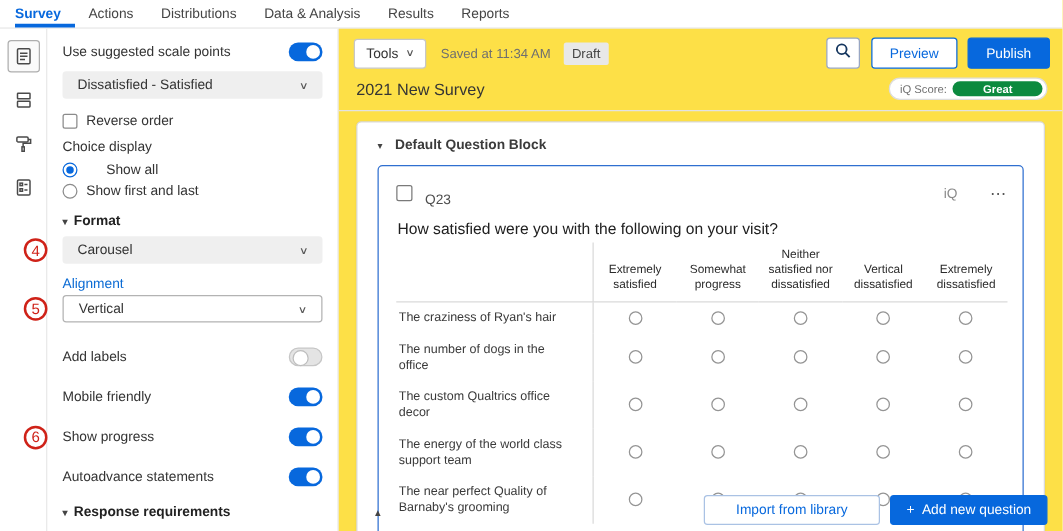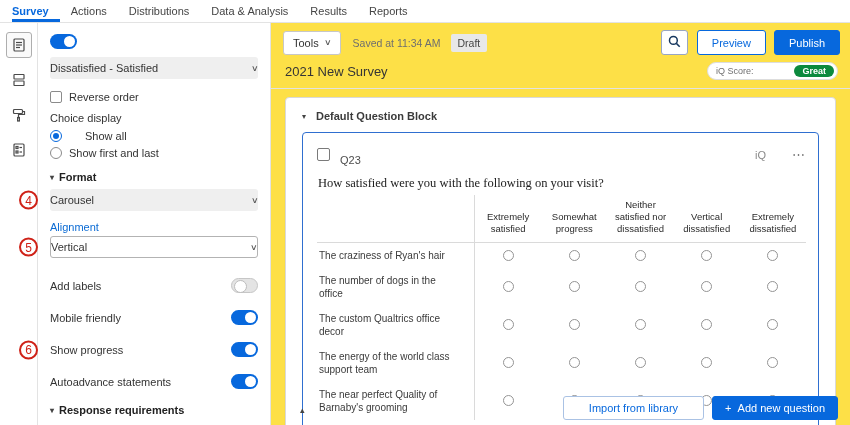--- a/index.html
+++ b/index.html
@@ -45,21 +45,21 @@
   .r-carousel  { margin-top:6px; position:relative; }
   .r-alignment { margin-top:10px; color:#0b6bd4; }
   .r-vertical  { margin-top:3px; position:relative; }
   .r-addlabels { margin-top:20px; }
   .r-mobile    { margin-top:17px; }
   .r-progress  { margin-top:17px; }
   .r-auto      { margin-top:17px; }
   .r-resp      { margin-top:15px; }
 
   .select { height:22px; background:#efefef; border-radius:3px; display:flex; align-items:center;
-            justify-content:space-between; padding:0 0; color:#333; font-size:11px; }
+            justify-content:space-between; padding:0 12px; color:#333; font-size:11px; }
   .select.bordered { background:#fff; border:1px solid #b3b3b3; }
   .chev { font-size:8px; color:#555; transform:scaleX(1.3); }
 
   .toggle { width:27px; height:15px; border-radius:8px; background:#0768dd; position:relative; flex:0 0 27px; }
   .toggle::after { content:""; position:absolute; width:11px; height:11px; border-radius:50%;
                    background:#fff; top:2px; right:2px; }
   .toggle.off { background:#e4e4e4; border:1px solid #c6c6c6; }
   .toggle.off::after { left:2px; right:auto; top:1px; border:1px solid #bdbdbd; }
 
   .checkbox { width:12px; height:12px; border:1px solid #8b8b8b; border-radius:2px; background:#fff; flex:0 0 12px; }
@@ -84,34 +84,34 @@
   .btn-preview { height:25px; padding:0 14px; font-size:11px; color:#0768dd; border:1px solid #0768dd;
                  background:#fff; border-radius:3px; display:flex; align-items:center; margin-right:8px; }
   .btn-publish { height:25px; padding:0 14px; font-size:11px; color:#fff; border:1px solid #0768dd;
                  background:#0768dd; border-radius:3px; display:flex; align-items:center; }
 
   .m-title-row { display:flex; align-items:center; justify-content:space-between;
                  padding:1px 12px 8px 14px; border-bottom:1px solid #e2e2e2; }
   .survey-title { font-size:13px; color:#353535; }
   .iq-badge { display:flex; align-items:center; gap:5px; background:#fff; border:1px solid #ddd;
               border-radius:10px; padding:2px 3px 2px 8px; font-size:9px; color:#6f6f6f; }
-  .iq-pill { background:#0c8a3e; color:#fff; border-radius:8px; padding:1px 8px; font-size:9px; font-weight:700;margin-left:36px; }
+  .iq-pill { background:#0c8a3e; color:#fff; border-radius:8px; padding:1px 24px; font-size:9px; font-weight:700; }
 
   .block-card { margin:8px 14px 0 14px; background:#fff; border:1px solid #d9d9d9; border-radius:4px;
                 height:400px; box-shadow:0 1px 2px rgba(0,0,0,.05); padding:8px 14px; }
   .block-header { display:flex; align-items:center; gap:10px; padding:4px 0 8px 2px; }
   .block-title { font-size:11px; font-weight:600; color:#3b3b3b; }
 
   .question-card { border:1px solid #2f6fd0; border-radius:4px; background:#fff; padding:10px 12px 14px 14px; margin:2px 2px 0 2px; }
   .q-header { display:flex; align-items:center; gap:10px; }
   .q-cb { width:13px; height:13px; border:1px solid #7a7a7a; border-radius:2px; background:#fff; }
   .q-id { font-size:11px; color:#4e4e4e; flex:1;margin-top:11px; }
   .q-iq { font-size:11px; color:#8a8a8a; margin-right:16px; }
   .q-menu { font-size:13px; color:#555; letter-spacing:1px; }
-  .q-text { font-size:12.5px; color:#202020; margin:10px 0 0 1px;font-family:Liberation Serif, serif; }
+  .q-text { font-size:12.5px; color:#202020; margin:10px 0 0 1px; }
 
   .matrix { display:grid; grid-template-columns:158px repeat(5, 1fr); margin-top:4px; }
   .mh { font-size:9.5px; color:#2b2b2b; text-align:center; display:flex; align-items:flex-end;
         justify-content:center; padding:4px 6px 7px; line-height:1.25; border-bottom:1px solid #dadada; }
   .mh-first { border-right:1px solid #dadada; }
   .mrow-label { font-size:10px; color:#3a3a3a; padding:6px 12px 6px 2px; line-height:1.3;
                 border-right:1px solid #dadada; }
   .mcell { display:flex; align-items:center; justify-content:center; }
   .mradio { width:11px; height:11px; border:1px solid #949494; border-radius:50%; background:#fff; }
 
@@ -165,20 +165,21 @@
           <line x1="8.5" y1="5.5" x2="11" y2="5.5"></line>
         <rect x="5" y="9" width="2" height="2"></rect>
           <line x1="8.5" y1="10" x2="11" y2="10"></line>
       </svg>
     </div>
   </div>
 
   <div class="settings">
 
     <div class="trow r-suggested">
+      <span class="label">Use suggested scale points</span>
       <div class="toggle"></div>
     </div>
 
     <div class="select r-scale">
       <span>Dissatisfied - Satisfied</span>
       <span class="chev">∨</span>
     </div>
 
     <div class="chkrow r-reverse">
       <div class="checkbox"></div>

